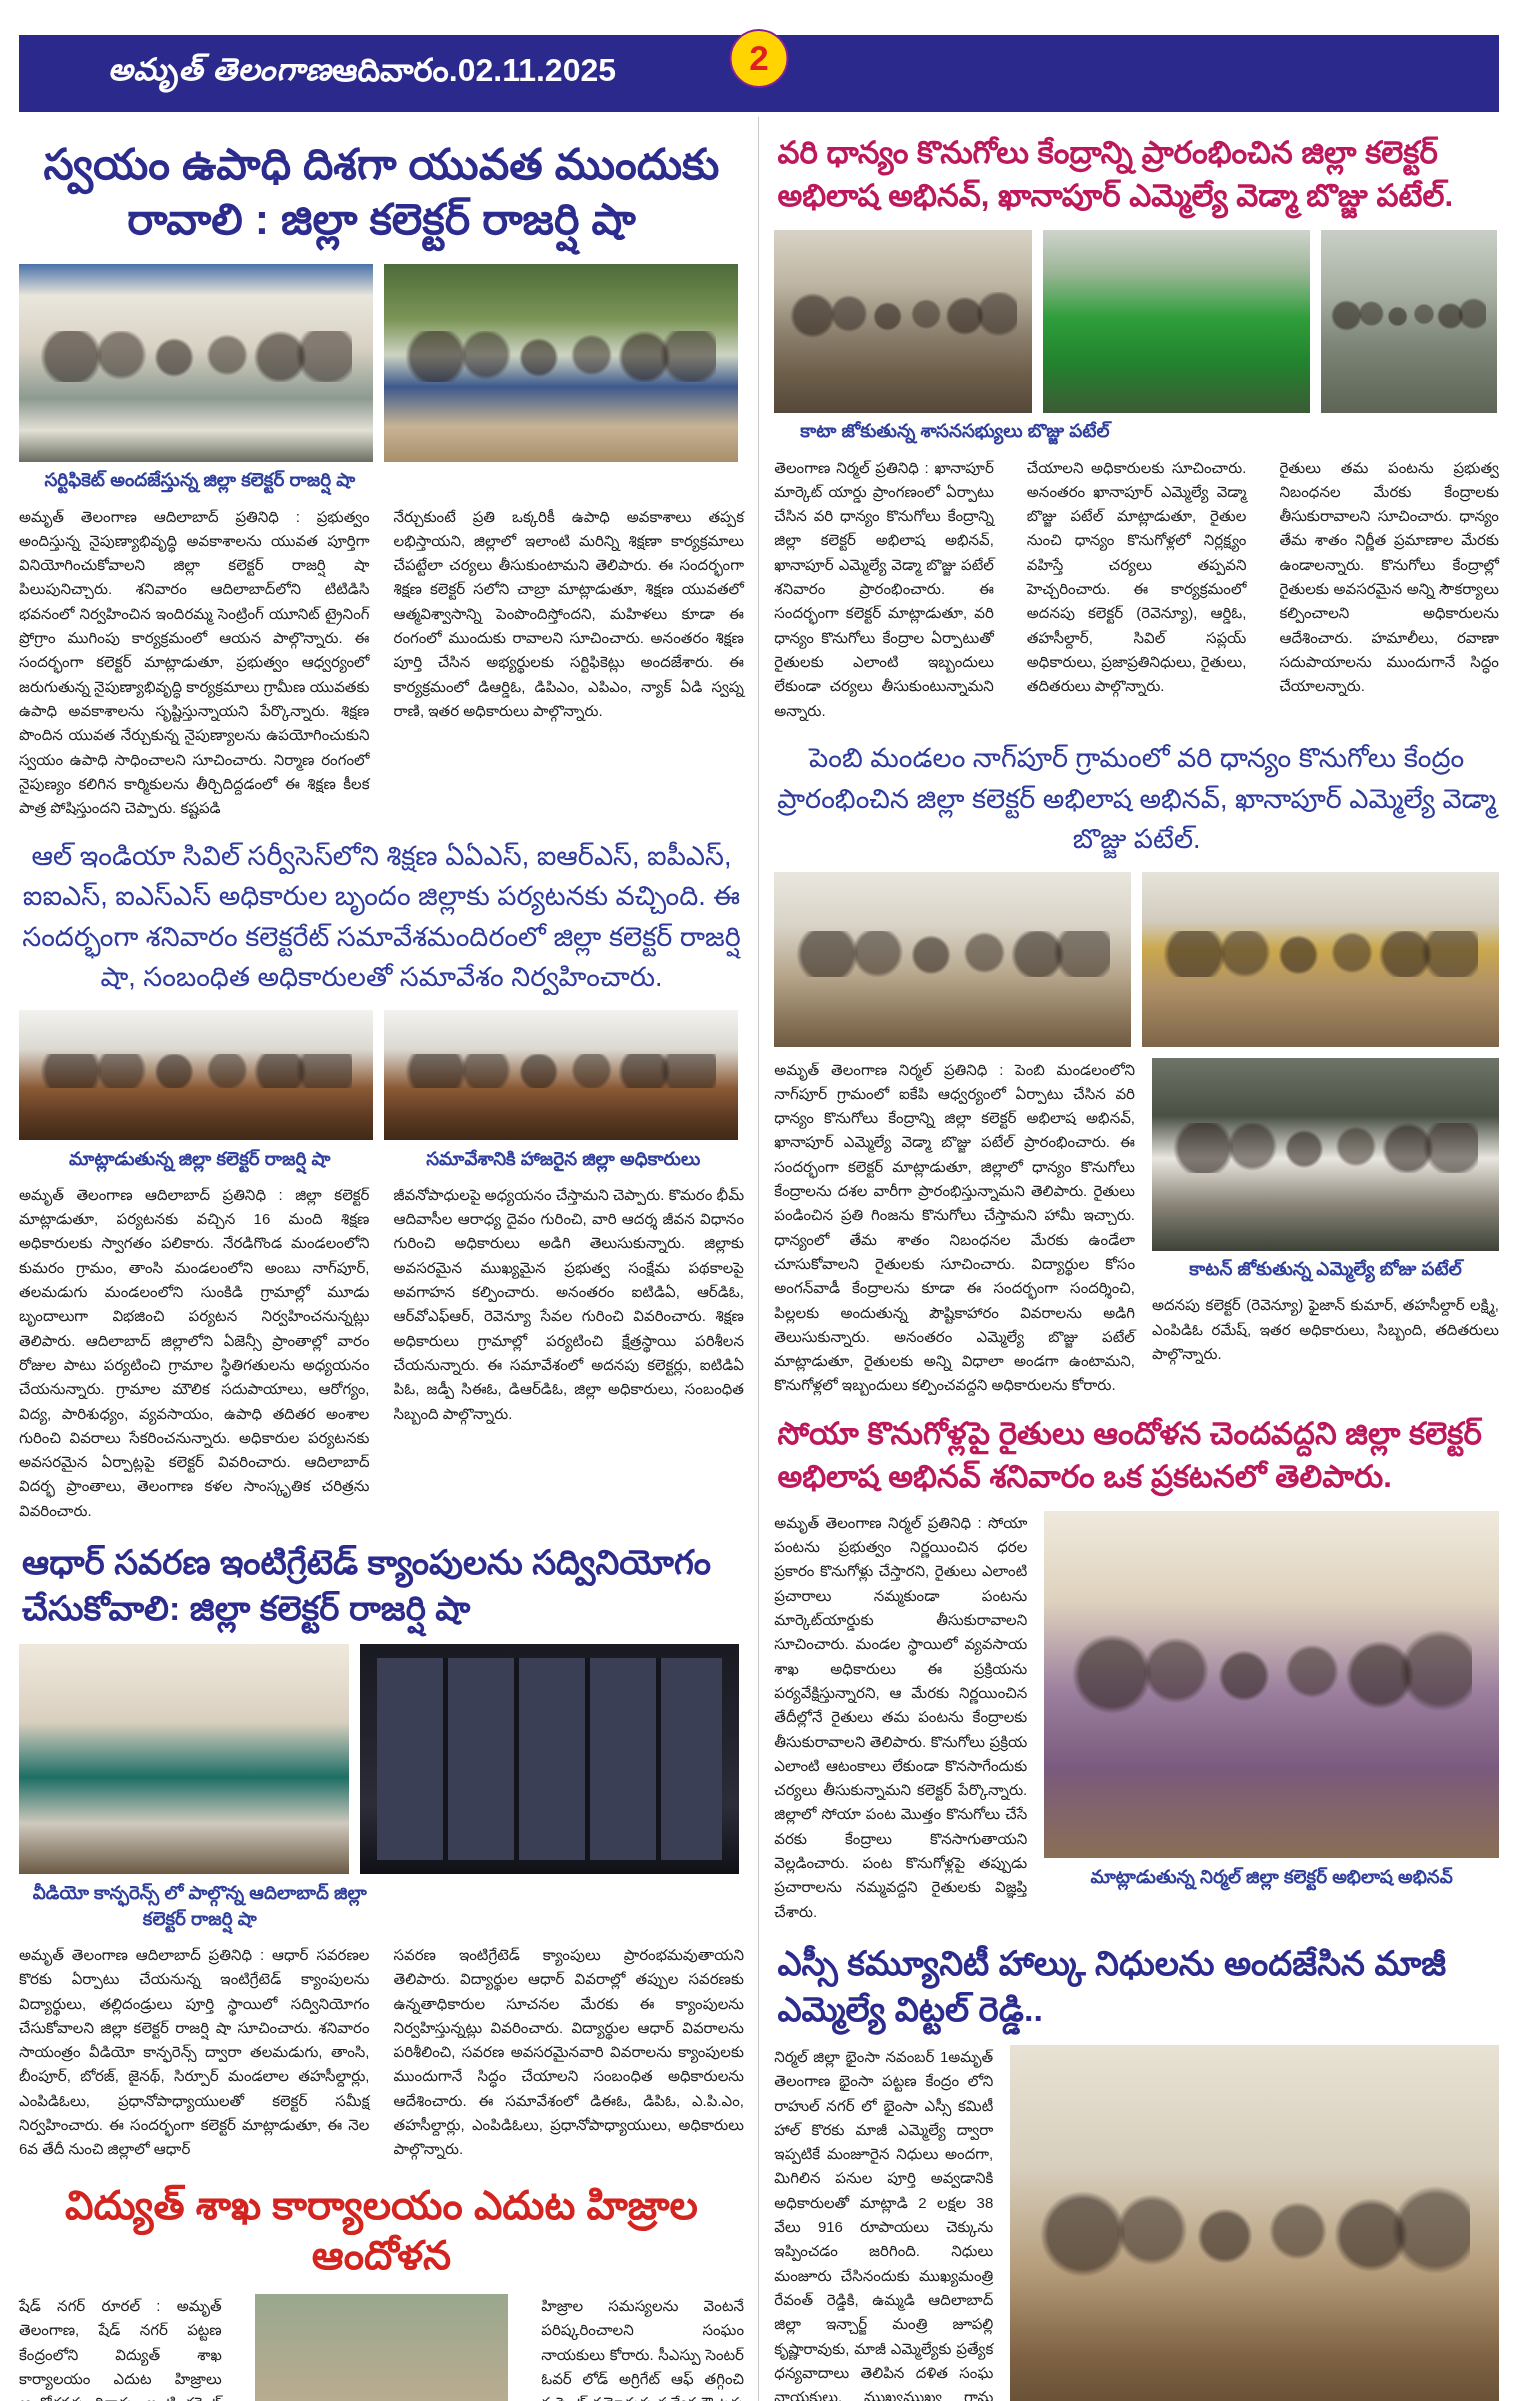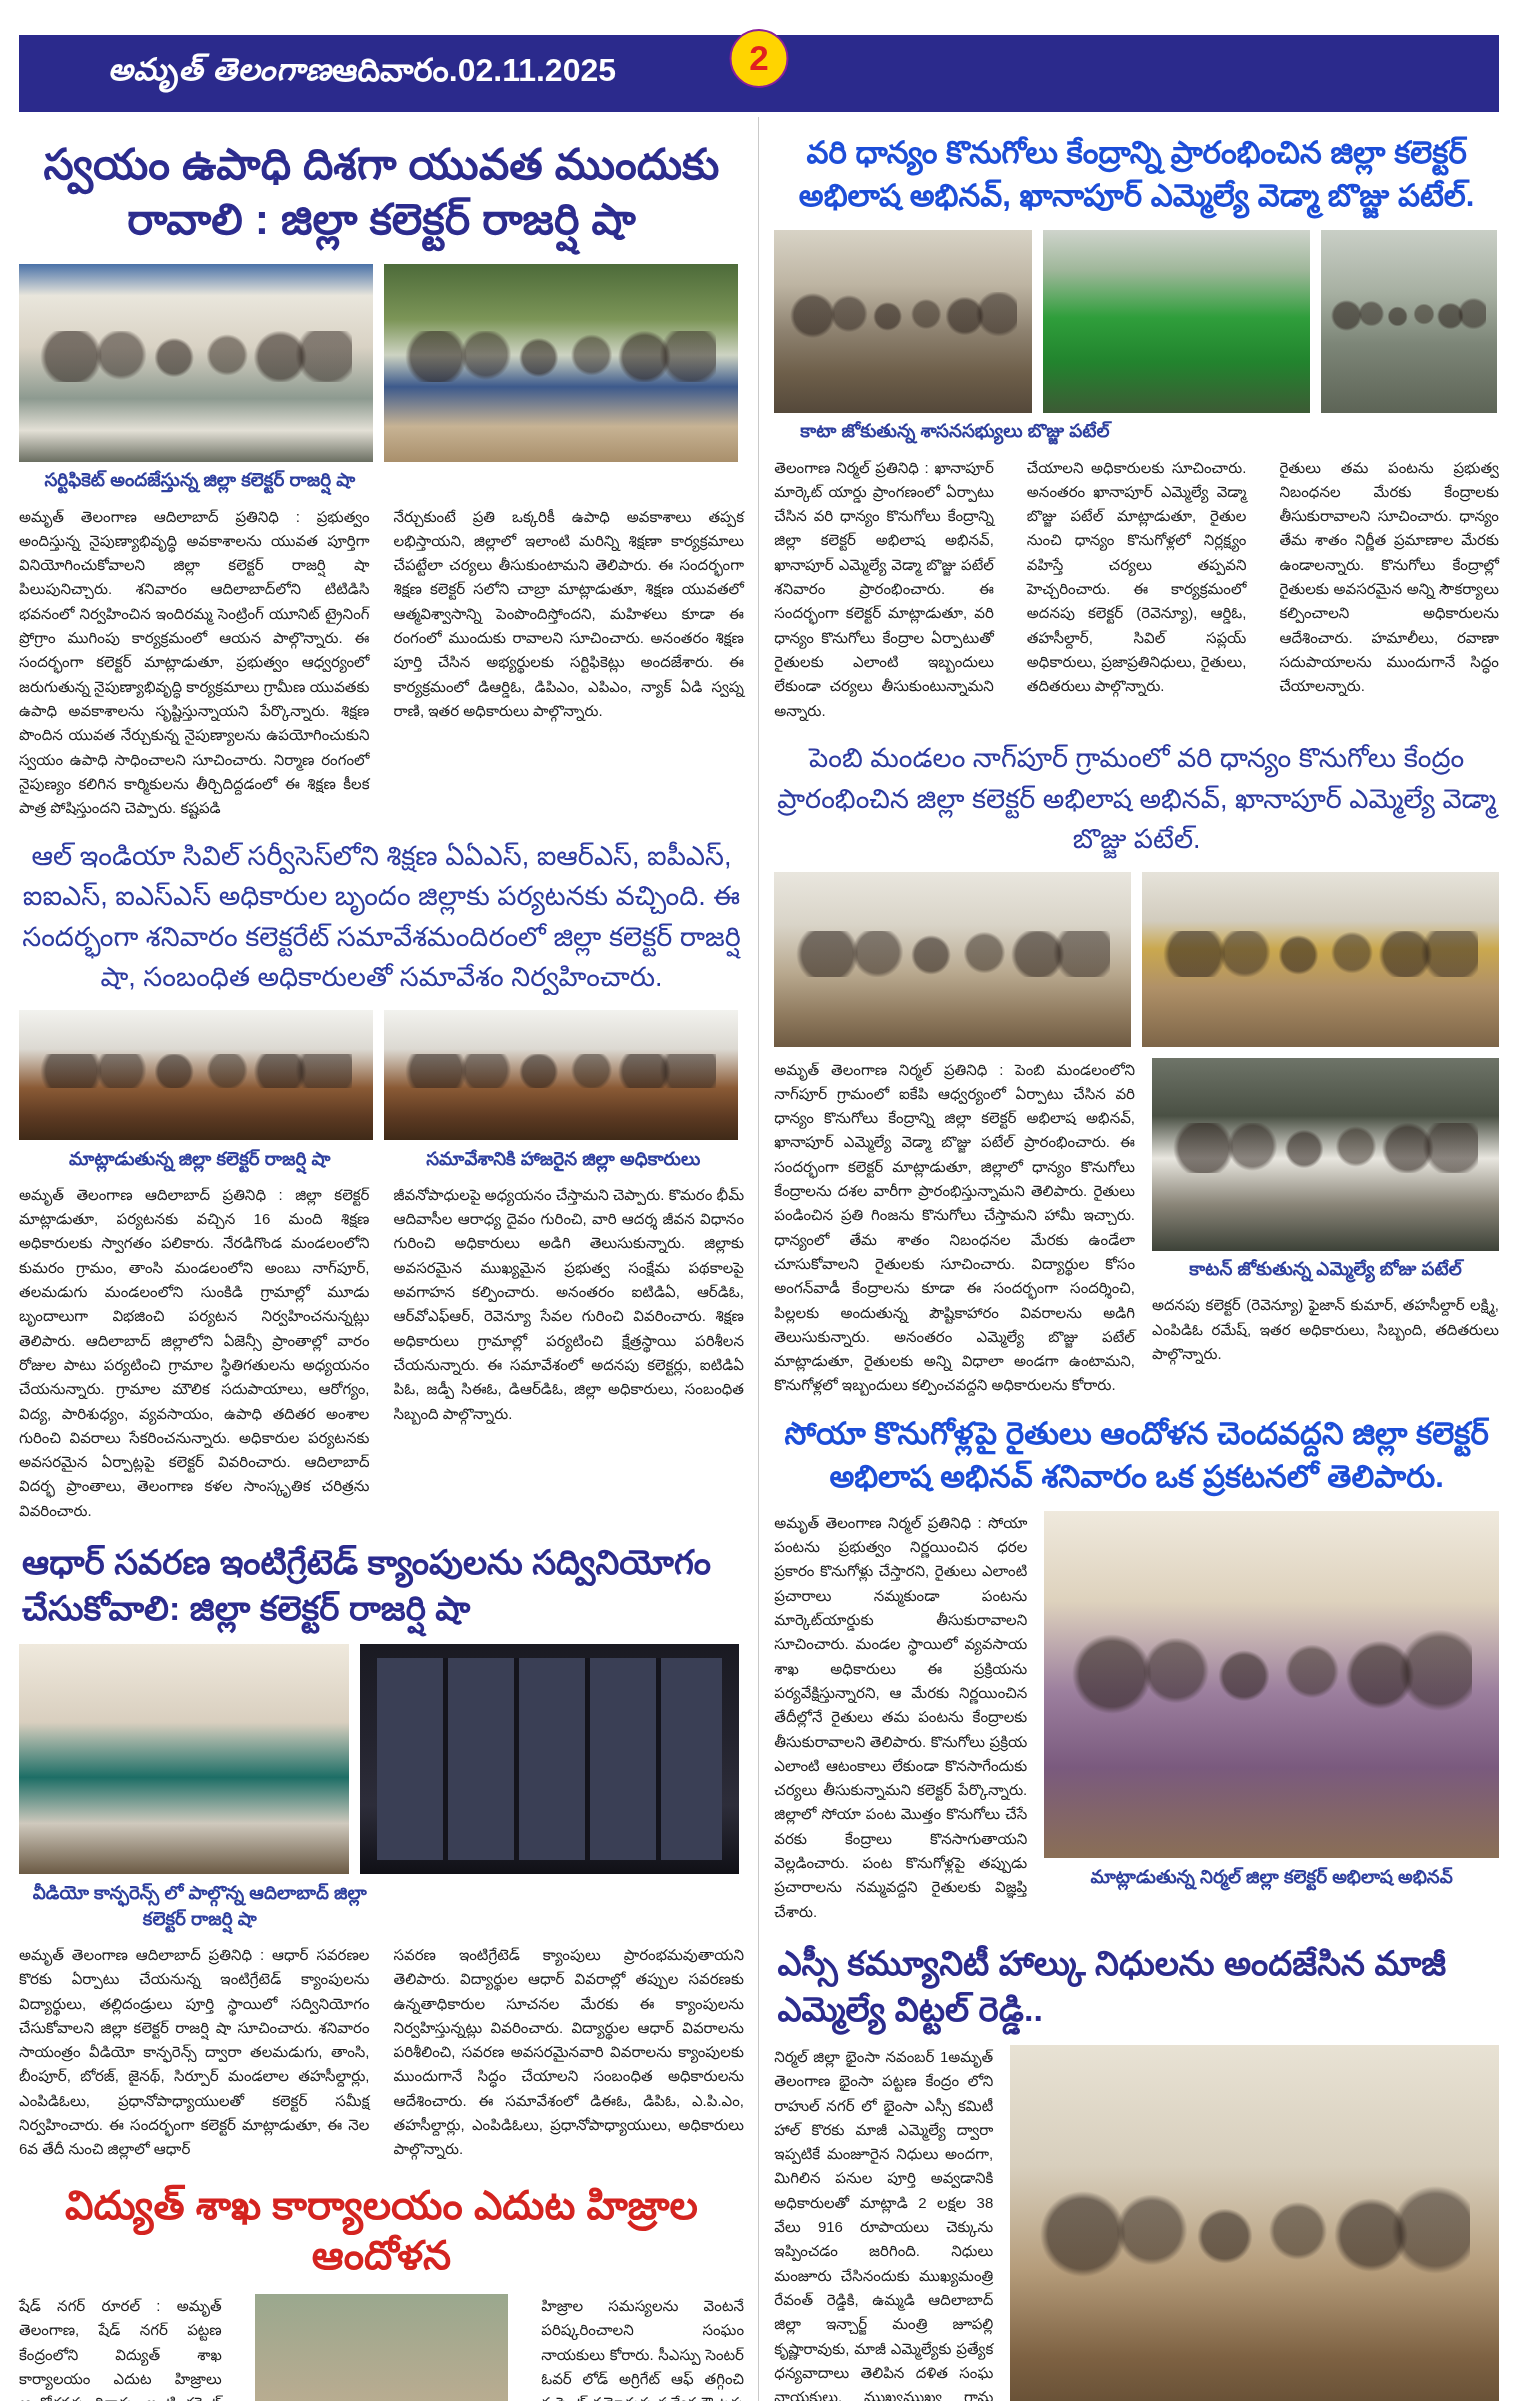--- a/index.html
+++ b/index.html
@@ -15,21 +15,21 @@
     color:#e02020;font-size:35px;font-weight:bold;display:flex;align-items:center;justify-content:center;}
   .mast-date{color:#ffffff;font-size:32px;font-weight:bold;}
 
   
   .columns{display:flex;padding:4.6px 19px 0 19px;gap:0;}
   .col-left{width:725px;padding-right:14px;}
   .col-right{flex:1;border-left:1.5px solid #c9c9c9;padding-left:15.3px;}
 
   
   .headline-xl{color:#2c2c8e;font-size:43px;line-height:1.3;font-weight:bold;text-align:center;margin:20px 4.6px 15.3px;}
-  .headline-lg{color:#1d4ed8;font-size:31px;line-height:1.4;font-weight:bold;text-align:center;margin:14px 3.1px 12.3px;}
+  .headline-lg{color:#be185d;font-size:31px;line-height:1.4;font-weight:bold;margin:14px 3.1px 12.3px;}
   .headline-md{color:#2c2c8e;font-size:34px;line-height:1.35;font-weight:bold;text-align:left;margin:17px 3.1px 12.3px;}
   .headline-red{color:#d42420;font-size:40px;line-height:1.25;font-weight:bold;text-align:center;margin:18.4px 1.5px 14px;}
   .subhead{color:#2d3ba0;font-size:27px;line-height:1.5;font-weight:normal;text-align:center;margin:15.3px 1.5px 12.3px;}
   .caption{color:#2e3f9e;font-size:18.4px;font-weight:bold;text-align:center;margin:7.7px 0 9.2px;}
   .bodytext{font-size:15px;line-height:1.62;text-align:justify;color:#1b1b1b;}
 
   .two-col{display:flex;gap:24px;margin-bottom:6.1px;}
   .two-col>div{flex:1;min-width:0;}
   .three-col{display:flex;gap:33px;margin-bottom:6.1px;}
   .three-col>div{flex:1;min-width:0;}

